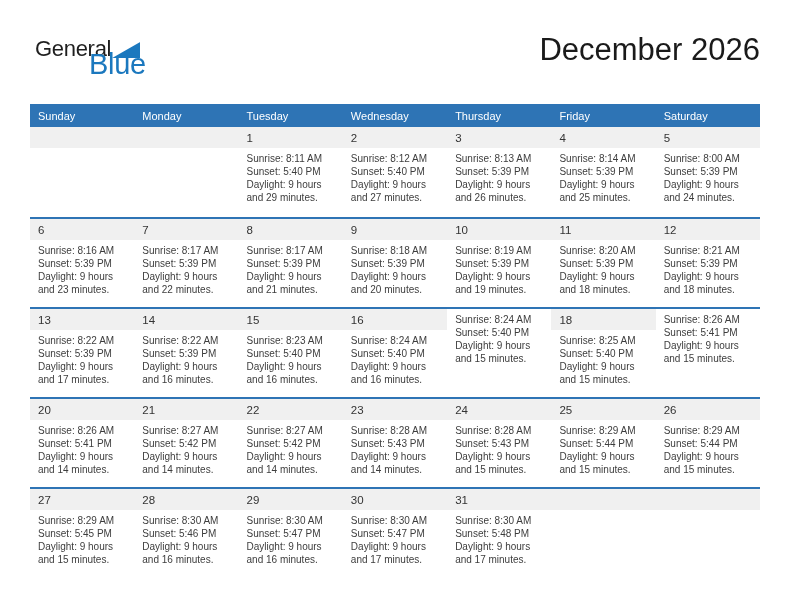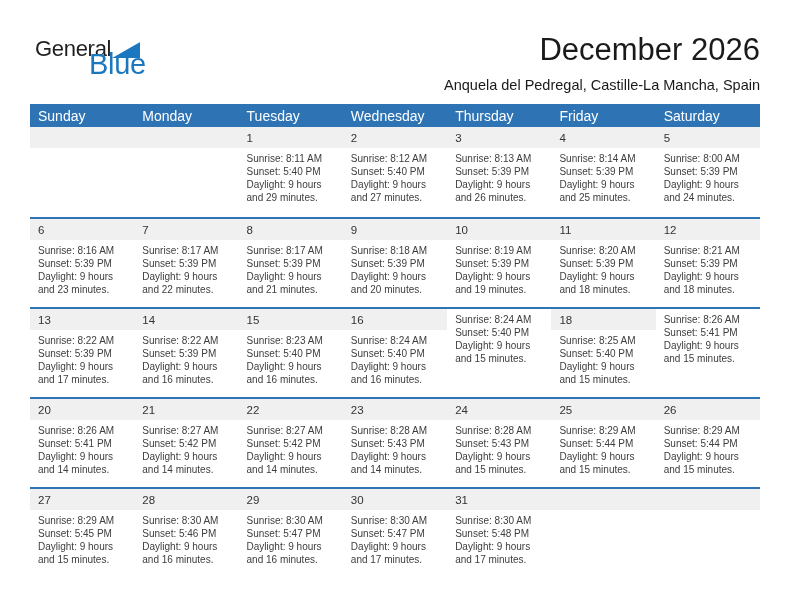--- a/index.html
+++ b/index.html
@@ -33,21 +33,21 @@
   .titles { position: absolute; right: 32px; top: 36px; text-align: right; }
   .month-title { font-size: 31px; color: #1a1a1a; line-height: 28px; }
   .location { font-size: 14.5px; color: #1a1a1a; margin-top: 13px; }
 
   
   .cal { position: absolute; left: 30px; top: 104px; width: 730px; }
   .cal-head {
     display: grid; grid-template-columns: repeat(7, 1fr);
     background: #2e74b5; height: 23px; align-items: center;
   }
-  .head-cell { color: #ffffff; font-size: 14px; padding-left: 8px; }
+  .head-cell { color: #ffffff; font-size: 11px; padding-left: 8px; }
 
   .week {
     display: grid; grid-template-columns: repeat(7, 1fr);
     height: 90px; background: #ffffff;
   }
   .week + .week { border-top: 2px solid #2e74b5; }
   .cell { overflow: hidden; }
   .day-num {
     height: 21px; background: #f0f0f0;
     display: flex; align-items: center;
@@ -66,21 +66,20 @@
   <div class="logo">
     <div class="logo-row1">
       <span class="logo-general">General</span>
       <span class="tri"></span>
     </div>
     <div class="logo-blue">Blue</div>
   </div>
 
   <div class="titles">
     <div class="month-title">December 2026</div>
-    <div class="location">Anquela del Pedregal, Castille-La Mancha, Spain</div>
   </div>
 
   <div class="cal">
     <div class="cal-head" id="cal-head">
         <div class="head-cell">Sunday</div>
         <div class="head-cell">Monday</div>
         <div class="head-cell">Tuesday</div>
         <div class="head-cell">Wednesday</div>
         <div class="head-cell">Thursday</div>
         <div class="head-cell">Friday</div>

